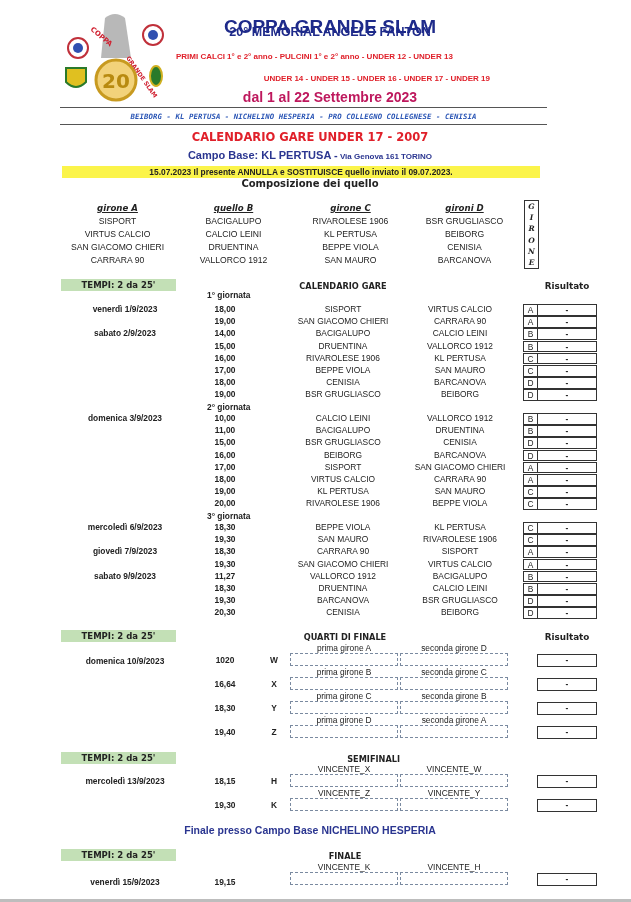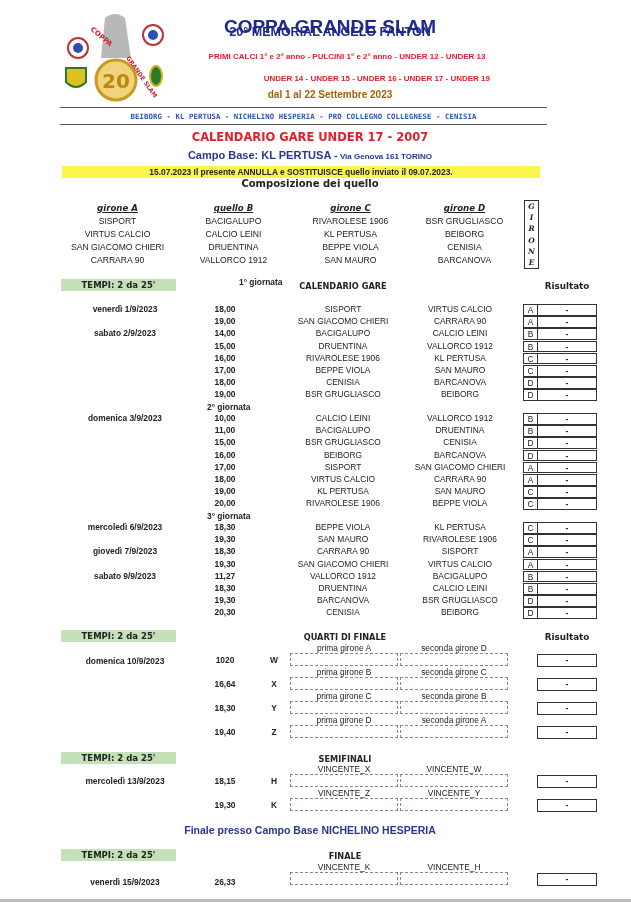--- a/index.html
+++ b/index.html
@@ -58,25 +58,25 @@
     <ellipse cx="56" cy="72" rx="20" ry="20" fill="#f2d27a" stroke="#c89a20" stroke-width="3"></ellipse>
     <text x="56" y="80" font-family="DejaVu Sans, sans-serif" font-weight="bold" font-size="20" fill="#b88a10" text-anchor="middle">20</text>
     <path d="M45 10 q10 -8 20 0 l6 40 h-30 z" fill="#9a9a9a" opacity="0.7"></path>
     <text x="30" y="22" font-family="DejaVu Sans, sans-serif" font-weight="bold" font-size="7" fill="#d02030" transform="rotate(40 30 22)">COPPA</text>
     <text x="66" y="50" font-family="DejaVu Sans, sans-serif" font-weight="bold" font-size="6" fill="#d02030" transform="rotate(55 66 50)">GRANDE SLAM</text>
   </svg>
 </div>
 
 <div class="abs title" style="top:4px; font-size:19px; line-height:22px;margin-top:12px;">COPPA GRANDE SLAM</div>
 <div class="abs title" style="top:25px; font-size:12.5px; line-height:15px;">20°  MEMORIAL ANGELO FANTON</div>
-<div class="abs red" style="left:192px; top:52px; width:310px; text-align:center;">PRIMI CALCI 1° e 2° anno - PULCINI 1° e 2° anno -  UNDER 12 - UNDER 13</div>
+<div class="abs red" style="left:176px; top:52px; width:310px; text-align:left;">PRIMI CALCI 1° e 2° anno - PULCINI 1° e 2° anno -  UNDER 12 - UNDER 13</div>
 <div class="abs red" style="left:170px; top:74px; width:320px; text-align:right;">UNDER 14  -  UNDER 15  - UNDER 16  - UNDER 17 - UNDER 19</div>
-<div class="abs title" style="top:89px; font-size:10px; color:#a16207;">dal 1 al 22 Settembre 2023</div>
+<div class="abs title" style="top:89px; font-size:14px; color:#be185d;">dal 1 al 22 Settembre 2023</div>
 <div class="abs hr" style="top:107px;"></div>
-<div class="abs sponsors" style="top:112px;">BEIBORG - KL PERTUSA - NICHELINO HESPERIA - PRO COLLEGNO COLLEGNESE - CENISIA</div>
+<div class="abs sponsors" style="top:112px;font-style:italic;">BEIBORG - KL PERTUSA - NICHELINO HESPERIA - PRO COLLEGNO COLLEGNESE - CENISIA</div>
 <div class="abs hr" style="top:124px;"></div>
 
 <div class="abs cal-title" style="top:130px;">CALENDARIO GARE UNDER 17 - 2007</div>
 <div class="abs campo" style="top:149px;"><span>Campo Base: KL PERTUSA -</span><small> Via Genova 161 TORINO</small></div>
 <div class="abs notice">15.07.2023 Il presente ANNULLA e SOSTITUISCE quello inviato il 09.07.2023.</div>
 <div class="abs compo" style="top:178px;">Composizione dei quello</div>
 
 <div class="abs gir-col" style="left:60px; top:202px;">
   <div class="gir-head">girone A</div>
   <div>SISPORT</div>
@@ -92,41 +92,41 @@
   <div>VALLORCO 1912</div>
 </div>
 <div class="abs gir-col" style="left:293px; top:202px;">
   <div class="gir-head">girone C</div>
   <div>RIVAROLESE 1906</div>
   <div>KL PERTUSA</div>
   <div>BEPPE VIOLA</div>
   <div>SAN MAURO</div>
 </div>
 <div class="abs gir-col" style="left:407px; top:202px;">
-  <div class="gir-head">girone D</div>
+  <div class="gir-head">gironi D</div>
   <div>BSR GRUGLIASCO</div>
   <div>BEIBORG</div>
   <div>CENISIA</div>
   <div>BARCANOVA</div>
 </div>
 <div id="girone-box" class="abs">
   <span>G</span>
   <span>I</span>
   <span>R</span>
   <span>O</span>
   <span>N</span>
   <span>E</span>
 </div>
 
 <div class="abs tempi" style="top:279px;">TEMPI: 2 da 25'</div>
 <div class="abs sec-head" style="left:283px; top:281px; width:120px;">CALENDARIO GARE</div>
 <div class="abs ris" style="top:281px;">Risultato</div>
 
 <div id="group-stage">
-    <div class="abs giornata" style="top: 277px; margin-left: 32px;">1° giornata</div>
+    <div class="abs giornata" style="top: 290px;">1° giornata</div>
     <div class="abs day" style="top: 304px;">venerdì 1/9/2023</div>
     <div class="abs time" style="top: 304px;">18,00</div>
     <div class="abs team-h" style="top: 304px;">SISPORT</div>
     <div class="abs team-a" style="top: 304px;">VIRTUS CALCIO</div>
     <div class="abs grp" style="top: 304px;">A</div>
     <div class="abs res" style="top: 304px;">-</div>
     <div class="abs time" style="top: 316.2px;">19,00</div>
     <div class="abs team-h" style="top: 316.2px;">SAN GIACOMO CHIERI</div>
     <div class="abs team-a" style="top: 316.2px;">CARRARA 90</div>
     <div class="abs grp" style="top: 316.2px;">A</div>
@@ -279,21 +279,21 @@
     <div class="abs ko-label" style="left: 290px; top: 715px;">prima girone D</div>
     <div class="abs ko-label" style="left: 400px; top: 715px;">seconda girone A</div>
     <div class="abs ko-time" style="left: 205px; top: 727px;">19,40</div>
     <div class="abs ko-letter" style="left: 267px; top: 727px;">Z</div>
     <div class="abs ko-box" style="left: 290px; top: 725px; width: 108px;"></div>
     <div class="abs ko-box" style="left: 400px; top: 725px; width: 108px;"></div>
     <div class="abs ko-res" style="left: 537px; top: 726px;">-</div>
   </div>
 
 <div class="abs tempi" style="top:752px;">TEMPI: 2 da 25'</div>
-<div class="abs sec-head" style="left:290px; top:754px; width:110px;">SEMIFINALI</div>
+<div class="abs sec-head" style="left:290px; top:754px; width:110px;text-align:right;">SEMIFINALI</div>
 <div class="abs day" style="top:776px;">mercoledì 13/9/2023</div>
 <div id="sf">
     <div class="abs ko-label" style="left: 290px; top: 764px;">VINCENTE_X</div>
     <div class="abs ko-label" style="left: 400px; top: 764px;">VINCENTE_W</div>
     <div class="abs ko-time" style="left: 205px; top: 776px;">18,15</div>
     <div class="abs ko-letter" style="left: 267px; top: 776px;">H</div>
     <div class="abs ko-box" style="left: 290px; top: 774px; width: 108px;"></div>
     <div class="abs ko-box" style="left: 400px; top: 774px; width: 108px;"></div>
     <div class="abs ko-res" style="left: 537px; top: 775px;">-</div>
     <div class="abs ko-label" style="left: 290px; top: 788px;">VINCENTE_Z</div>
@@ -305,18 +305,18 @@
     <div class="abs ko-res" style="left: 537px; top: 799px;">-</div>
   </div>
 
 <div class="abs finale-note" style="top:824px;">Finale presso Campo Base NICHELINO HESPERIA</div>
 
 <div class="abs tempi" style="top:849px;">TEMPI: 2 da 25'</div>
 <div class="abs sec-head" style="left:290px; top:851px; width:110px;">FINALE</div>
 <div class="abs ko-label" style="left:290px; top:862px;">VINCENTE_K</div>
 <div class="abs ko-label" style="left:400px; top:862px;">VINCENTE_H</div>
 <div class="abs day" style="top:877px;">venerdì 15/9/2023</div>
-<div class="abs ko-time" style="left:205px; top:877px;">26,33</div>
+<div class="abs ko-time" style="left:205px; top:877px;">19,15</div>
 <div class="abs ko-box" style="left:290px; top:872px; width:108px;"></div>
 <div class="abs ko-box" style="left:400px; top:872px; width:108px;"></div>
 <div class="abs ko-res" style="left:537px; top:873px;">-</div>
 
 <div class="abs bottom-hr"></div>
 
 </body></html>

